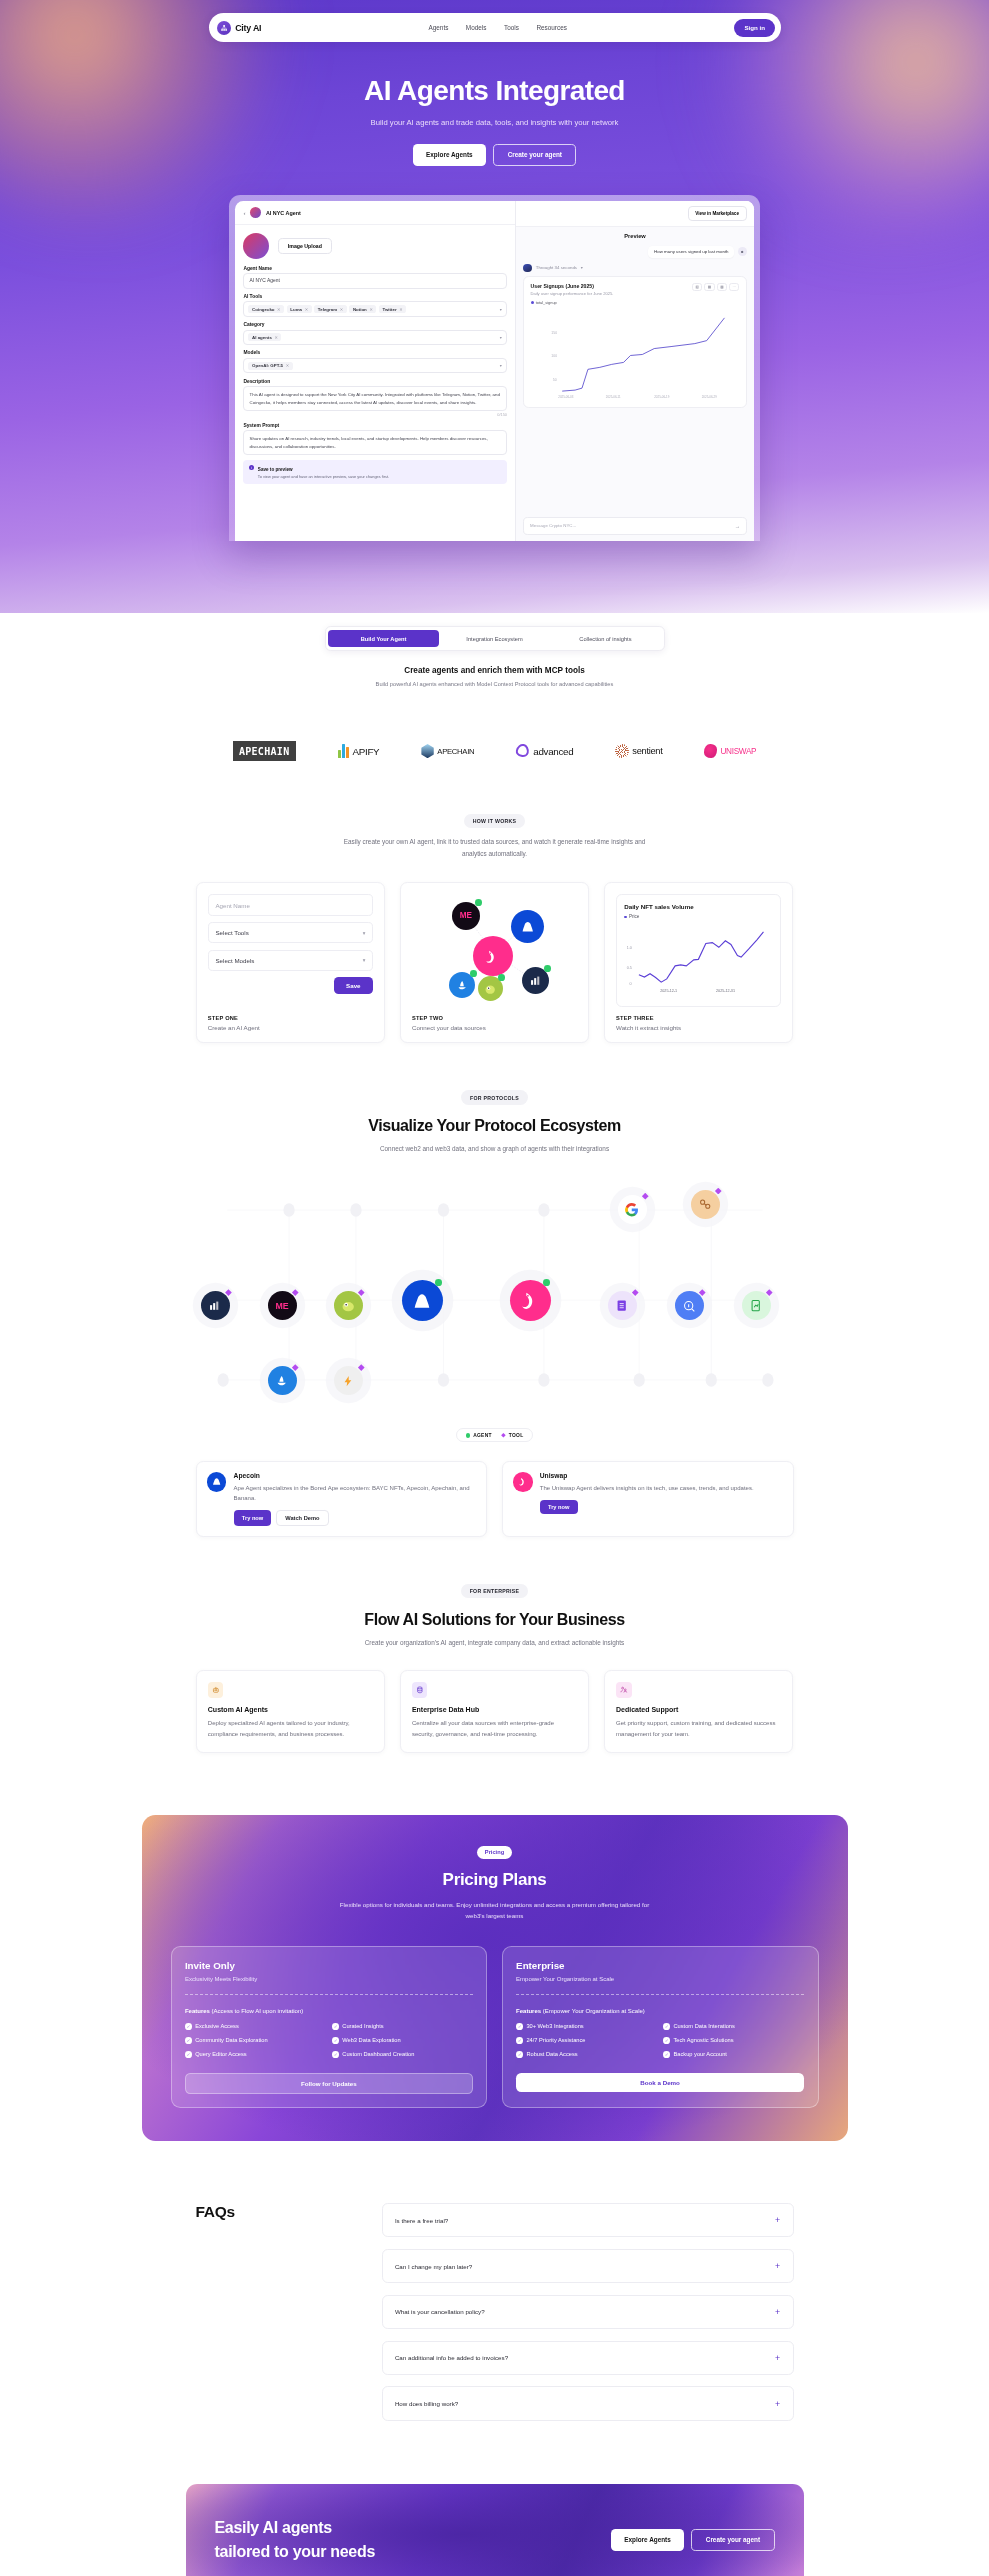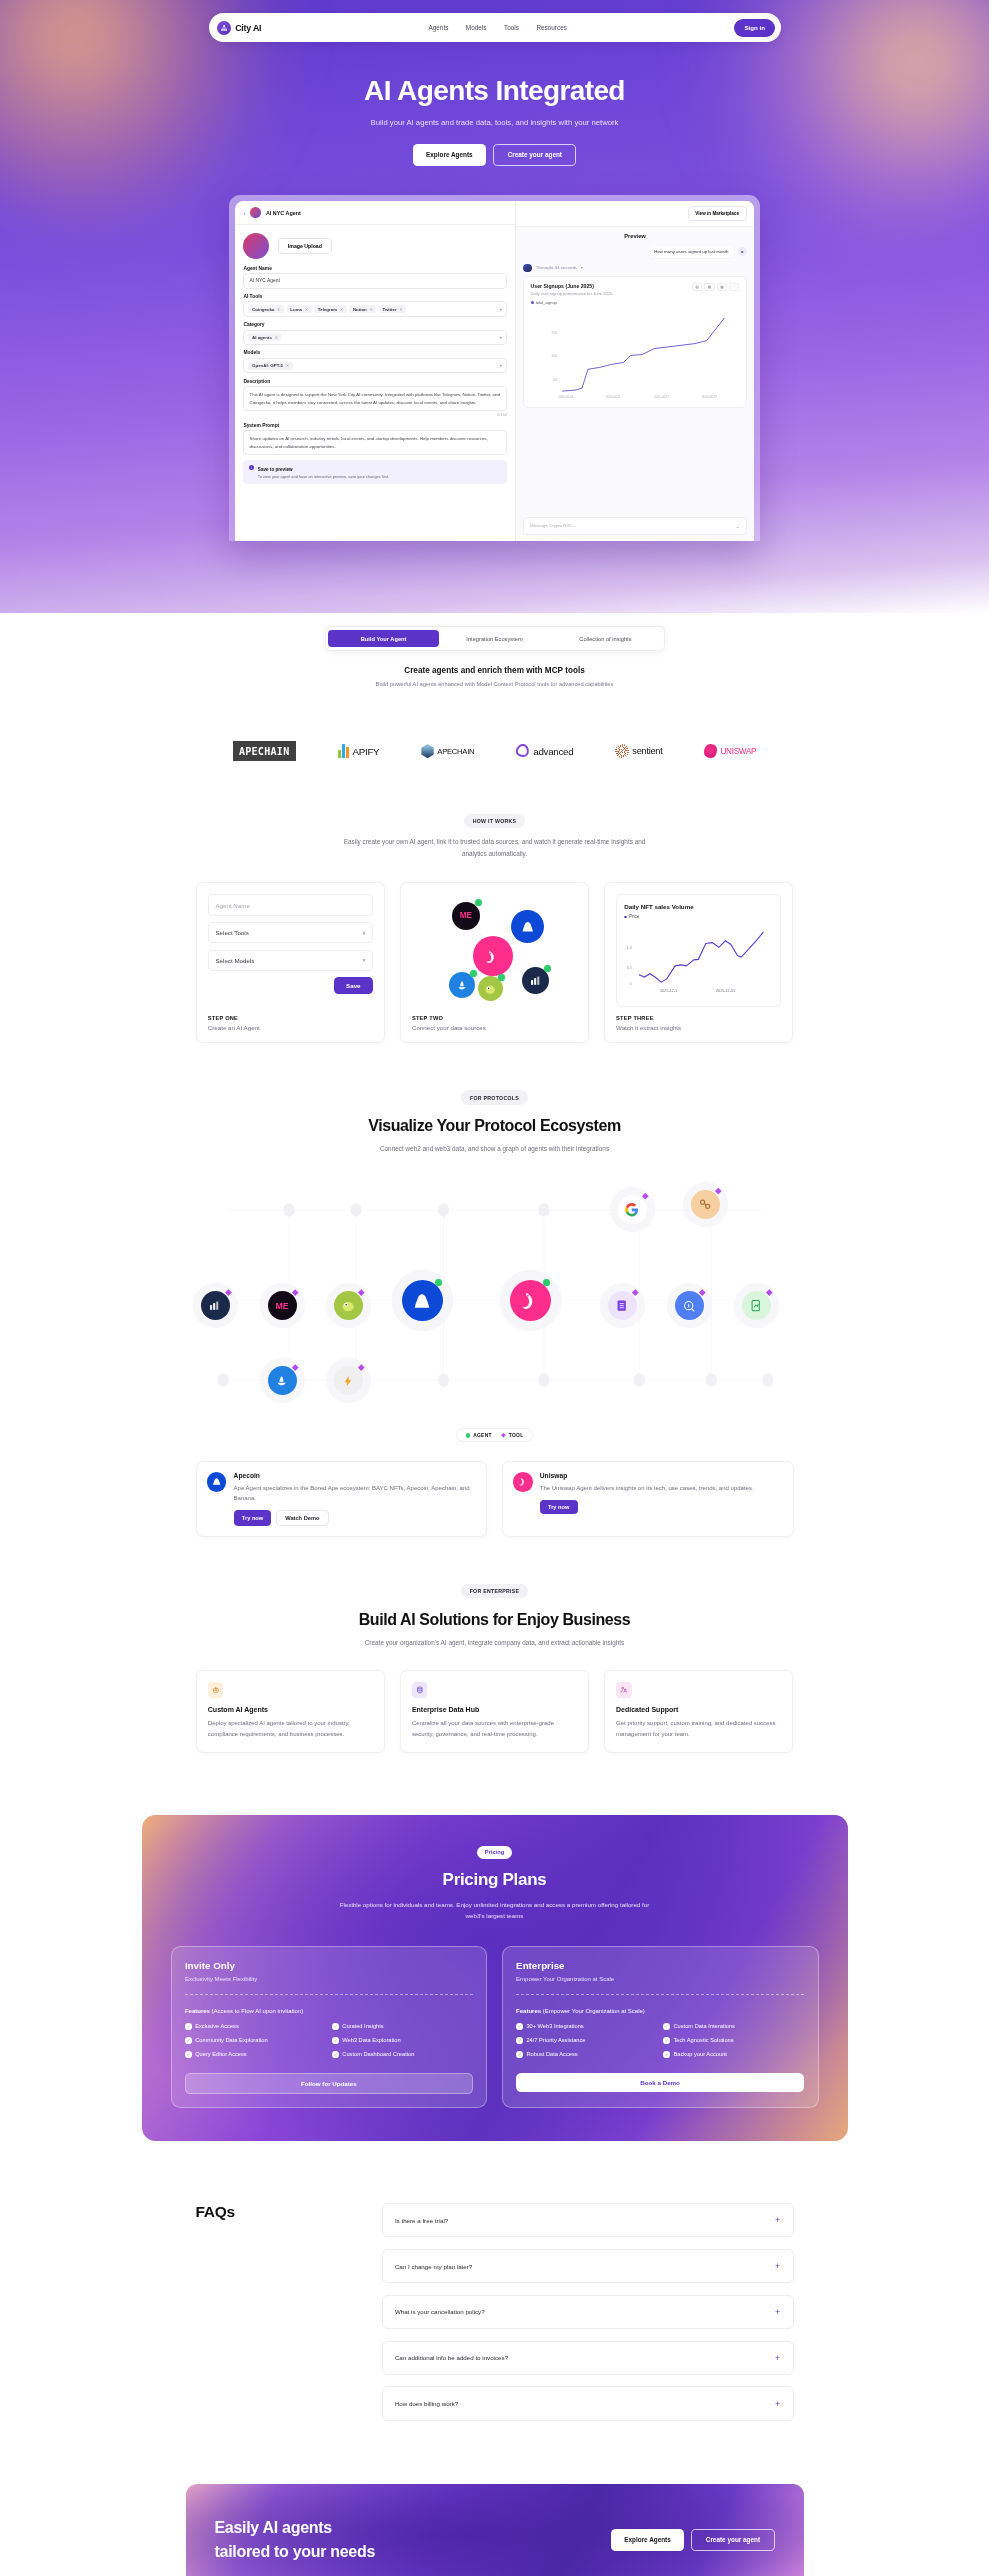--- a/index.html
+++ b/index.html
@@ -672,21 +672,21 @@
           <div class="agbtns">
             <button class="b-pri">Try now</button>
           </div>
         </div>
       </div>
     </div>
   </section>
 
   <section class="sec">
     <span class="pill">FOR ENTERPRISE</span>
-    <h2 class="sec-h">Build AI Solutions for Enjoy Business</h2>
+    <h2 class="sec-h">Flow AI Solutions for Your Business</h2>
     <p class="sec-p">Create your organization's AI agent, integrate company data, and extract actionable insights</p>
     <div class="ent">
       <div class="entc">
         <span class="enti" style="background:#fdf0dc;color:#d08a2c">
           <svg width="7.7" height="7.7" viewBox="0 0 16 16" fill="none" stroke="#d08a2c" stroke-width="1.6">
               <rect x="3" y="5" width="10" height="8" rx="2"></rect>
               <circle cx="6.5" cy="8.5" r="1"></circle>
               <circle cx="9.5" cy="8.5" r="1"></circle>
               <line x1="8" y1="2" x2="8" y2="5"></line>
             </svg>

